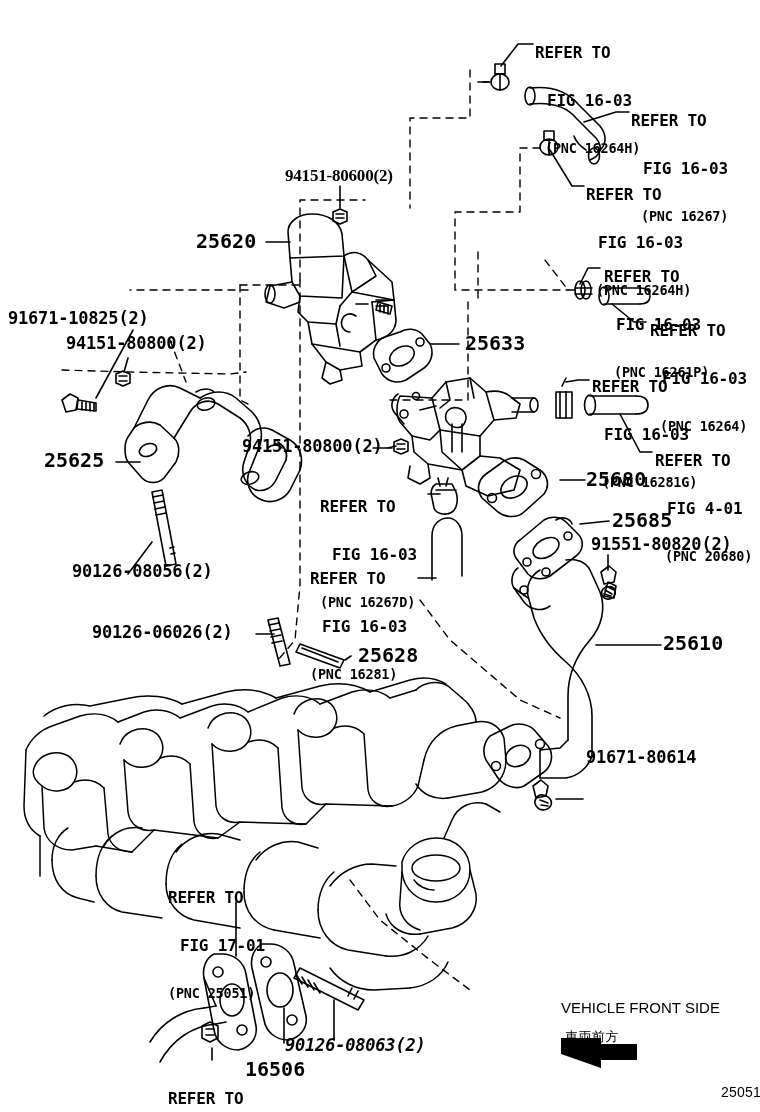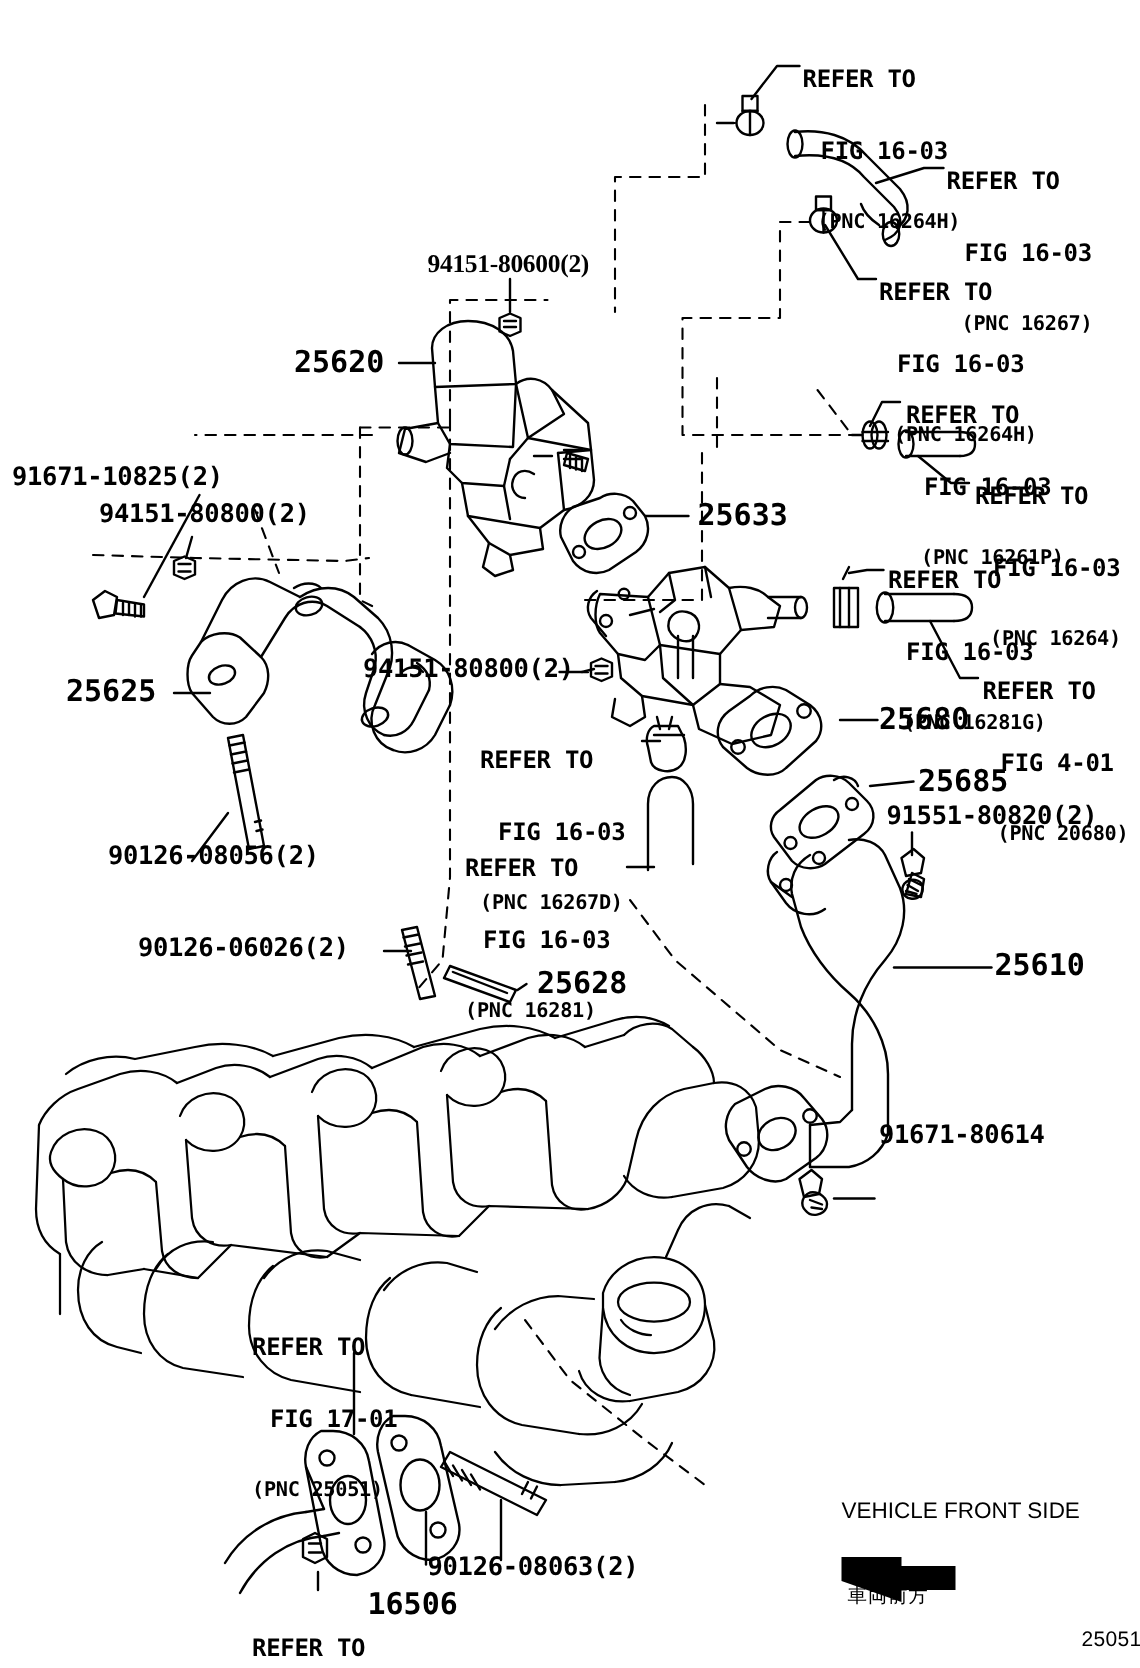--- a/index.html
+++ b/index.html
@@ -514,20 +514,20 @@
   <div class="lbl bn" style="left:242px; top:438px;">94151-80800(2)</div>
   <div class="lbl pn" style="left:465px; top:333px;">25633</div>
   <div class="lbl pn" style="left:586px; top:469px;">25680</div>
   <div class="lbl pn" style="left:612px; top:510px;">25685</div>
   <div class="lbl bn" style="left:591px; top:536px;">91551-80820(2)</div>
   <div class="lbl pn" style="left:663px; top:633px;">25610</div>
   <div class="lbl bn" style="left:92px; top:624px;">90126-06026(2)</div>
   <div class="lbl pn" style="left:358px; top:645px;">25628</div>
   <div class="lbl bn" style="left:586px; top:749px;">91671-80614</div>
   <div class="lbl pn" style="left:245px; top:1059px;">16506</div>
-  <div class="lbl bn" style="left:285px; top:1037px;">90126-08063(2)</div>
-
-  <div class="lbl jp" style="left:565px; top:1030px;margin-top:28px;">車両前方</div>
+  <div class="lbl bn" style="left:285px; top:1037px;font-style:italic;">90126-08063(2)</div>
+
+  <div class="lbl jp" style="left:565px; top:1030px;">車両前方</div>
   <div class="lbl front" style="left:561px; top:1000px;">VEHICLE FRONT SIDE</div>
 
   <div class="lbl code" style="left:721px; top:1085px;text-align:center;">250515B</div>
 
 </div>
 
 </body></html>

